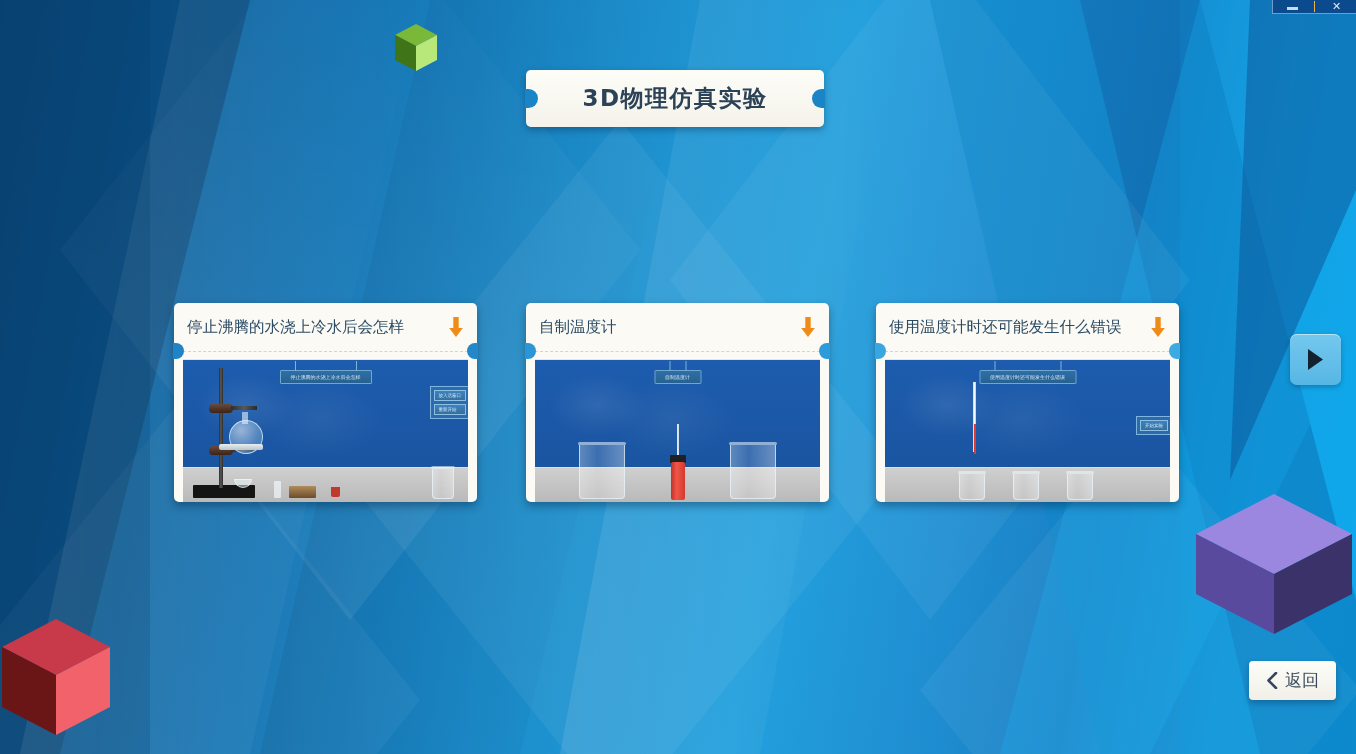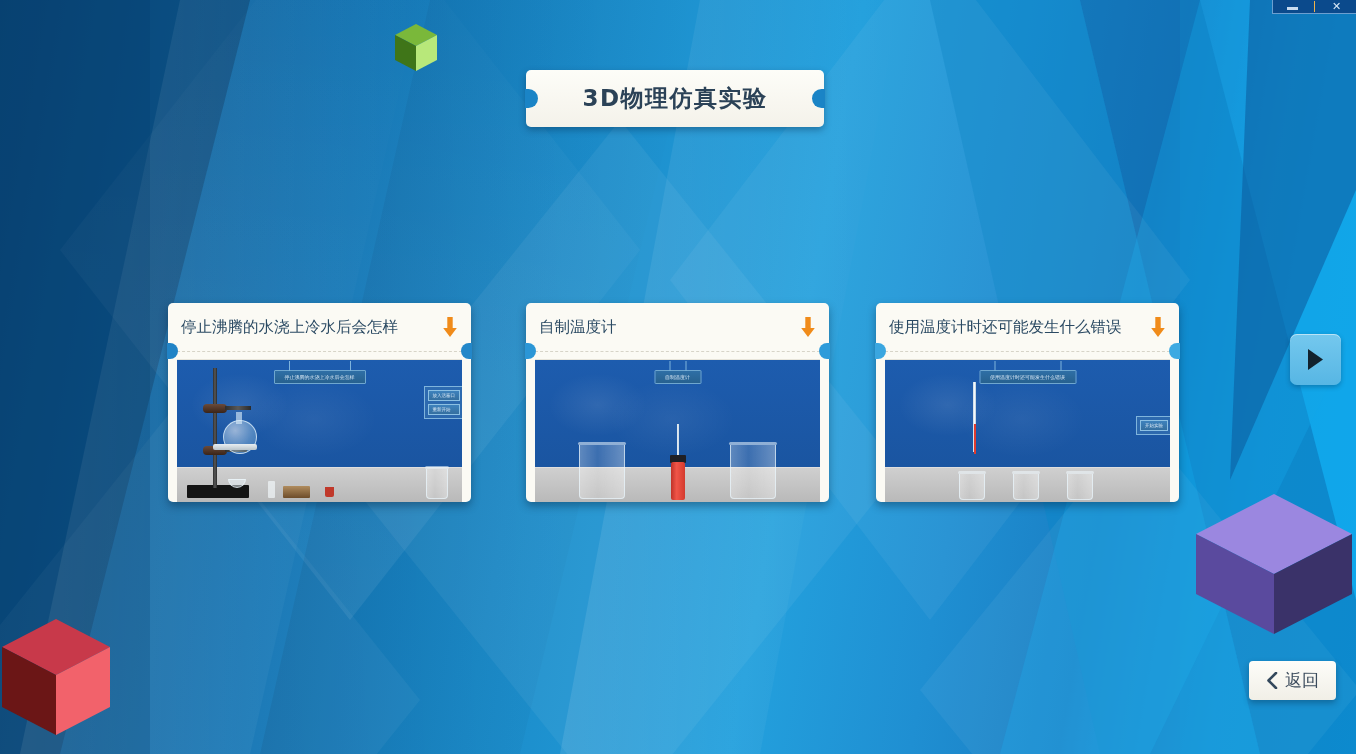--- a/index.html
+++ b/index.html
@@ -277,21 +277,21 @@
 </div>
 
 <div id="banner">
   <div class="banner-notch l"></div>
   <div class="banner-notch r"></div>
   <div class="banner-inner">
     <span>3D物理仿真实验</span>
   </div>
 </div>
 
-<div class="card" style="left:168px">
+<div class="card" style="left:174px">
   <div class="notch l" style="background:#2083c6"></div>
   <div class="notch r" style="background:#2387c9"></div>
   <div class="card-head">
     <div class="card-title">停止沸腾的水浇上冷水后会怎样</div>
     <svg class="dl-arrow" viewBox="0 0 18 22">
       <path d="M6.3 1h5.4v11h4.1L9 21 2.2 12h4.1z" fill="#f08b1a"></path>
     </svg>
   </div>
   <div class="card-divider"></div>
   <div class="thumb">

